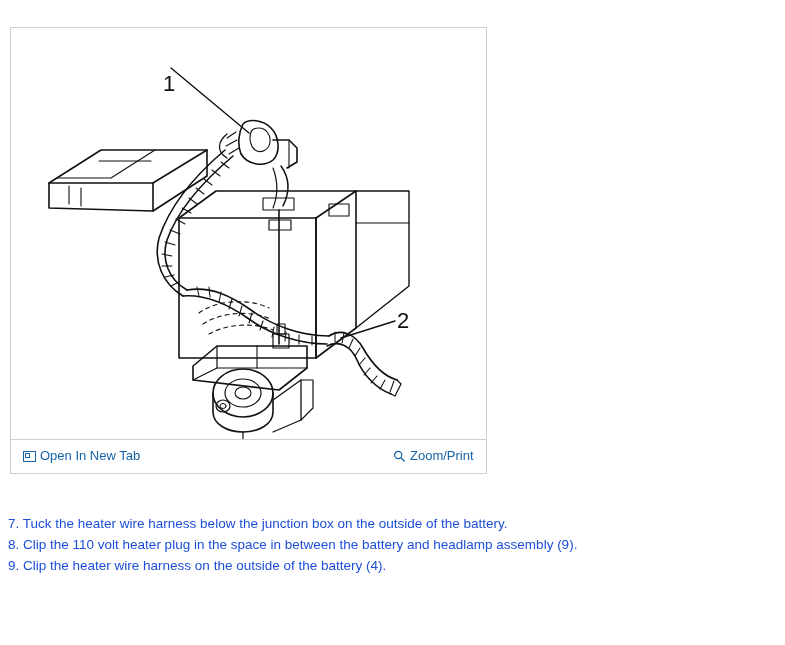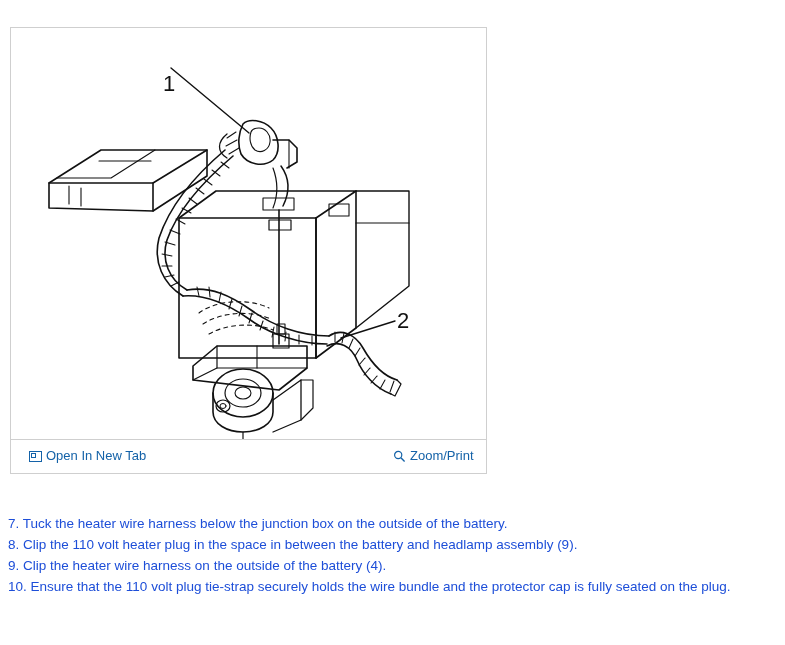--- a/index.html
+++ b/index.html
@@ -59,21 +59,21 @@
     font-size: 13px;
     color: #1462a8;
     cursor: pointer;
     white-space: nowrap;
     line-height: 18px;
   }
   .toolbar-link .lbl {
     text-decoration: none;
   }
   .open-new-tab {
-    left: 18px;
+    left: 12px;
   }
   .zoom-print {
     left: 382px;
   }
   .icon-box {
     display: inline-block;
     vertical-align: -2px;
     width: 13px;
     height: 12px;
     margin-right: 4px;
@@ -239,16 +239,15 @@
           </svg>
         </span><span class="lbl">Zoom/Print</span>
       </div>
     </div>
   </div>
 
   <div class="steps" id="steps-container">
       <div class="step"><span>7.</span> <span>Tuck the heater wire harness below the junction box on the outside of the battery.</span></div>
       <div class="step"><span>8.</span> <span>Clip the </span><b>110 volt</b><span> heater plug in the space in between the battery and headlamp assembly (9).</span></div>
       <div class="step"><span>9.</span> <span>Clip the heater wire harness on the outside of the battery (4).</span></div>
-      <div class="step"><span>10.</span> <span>Ensure that the </span><b>110 volt</b><span> plug tie-strap securely holds the wire bundle and the protector cap is fully seated on the plug.</span></div>
     </div>
 
 </div>
 
 </body></html>

